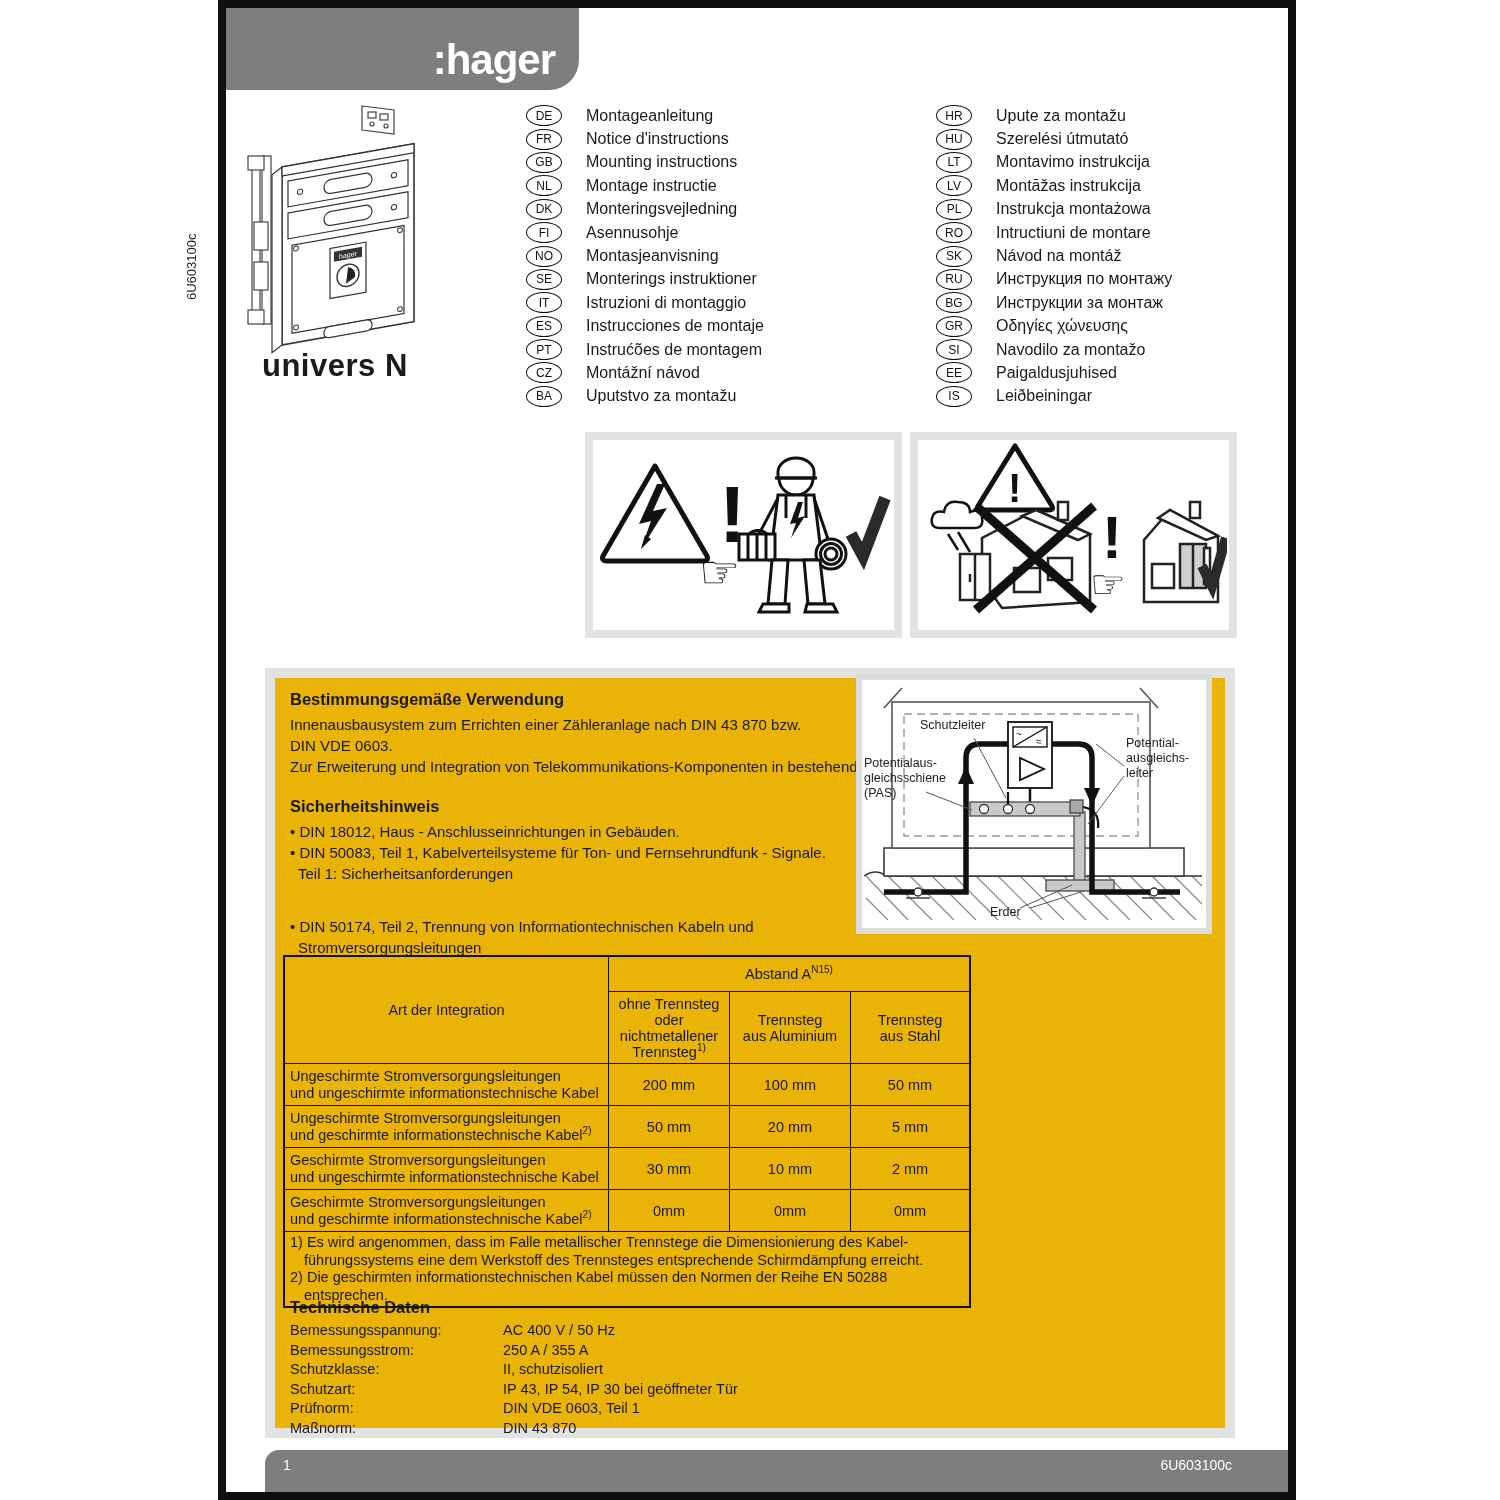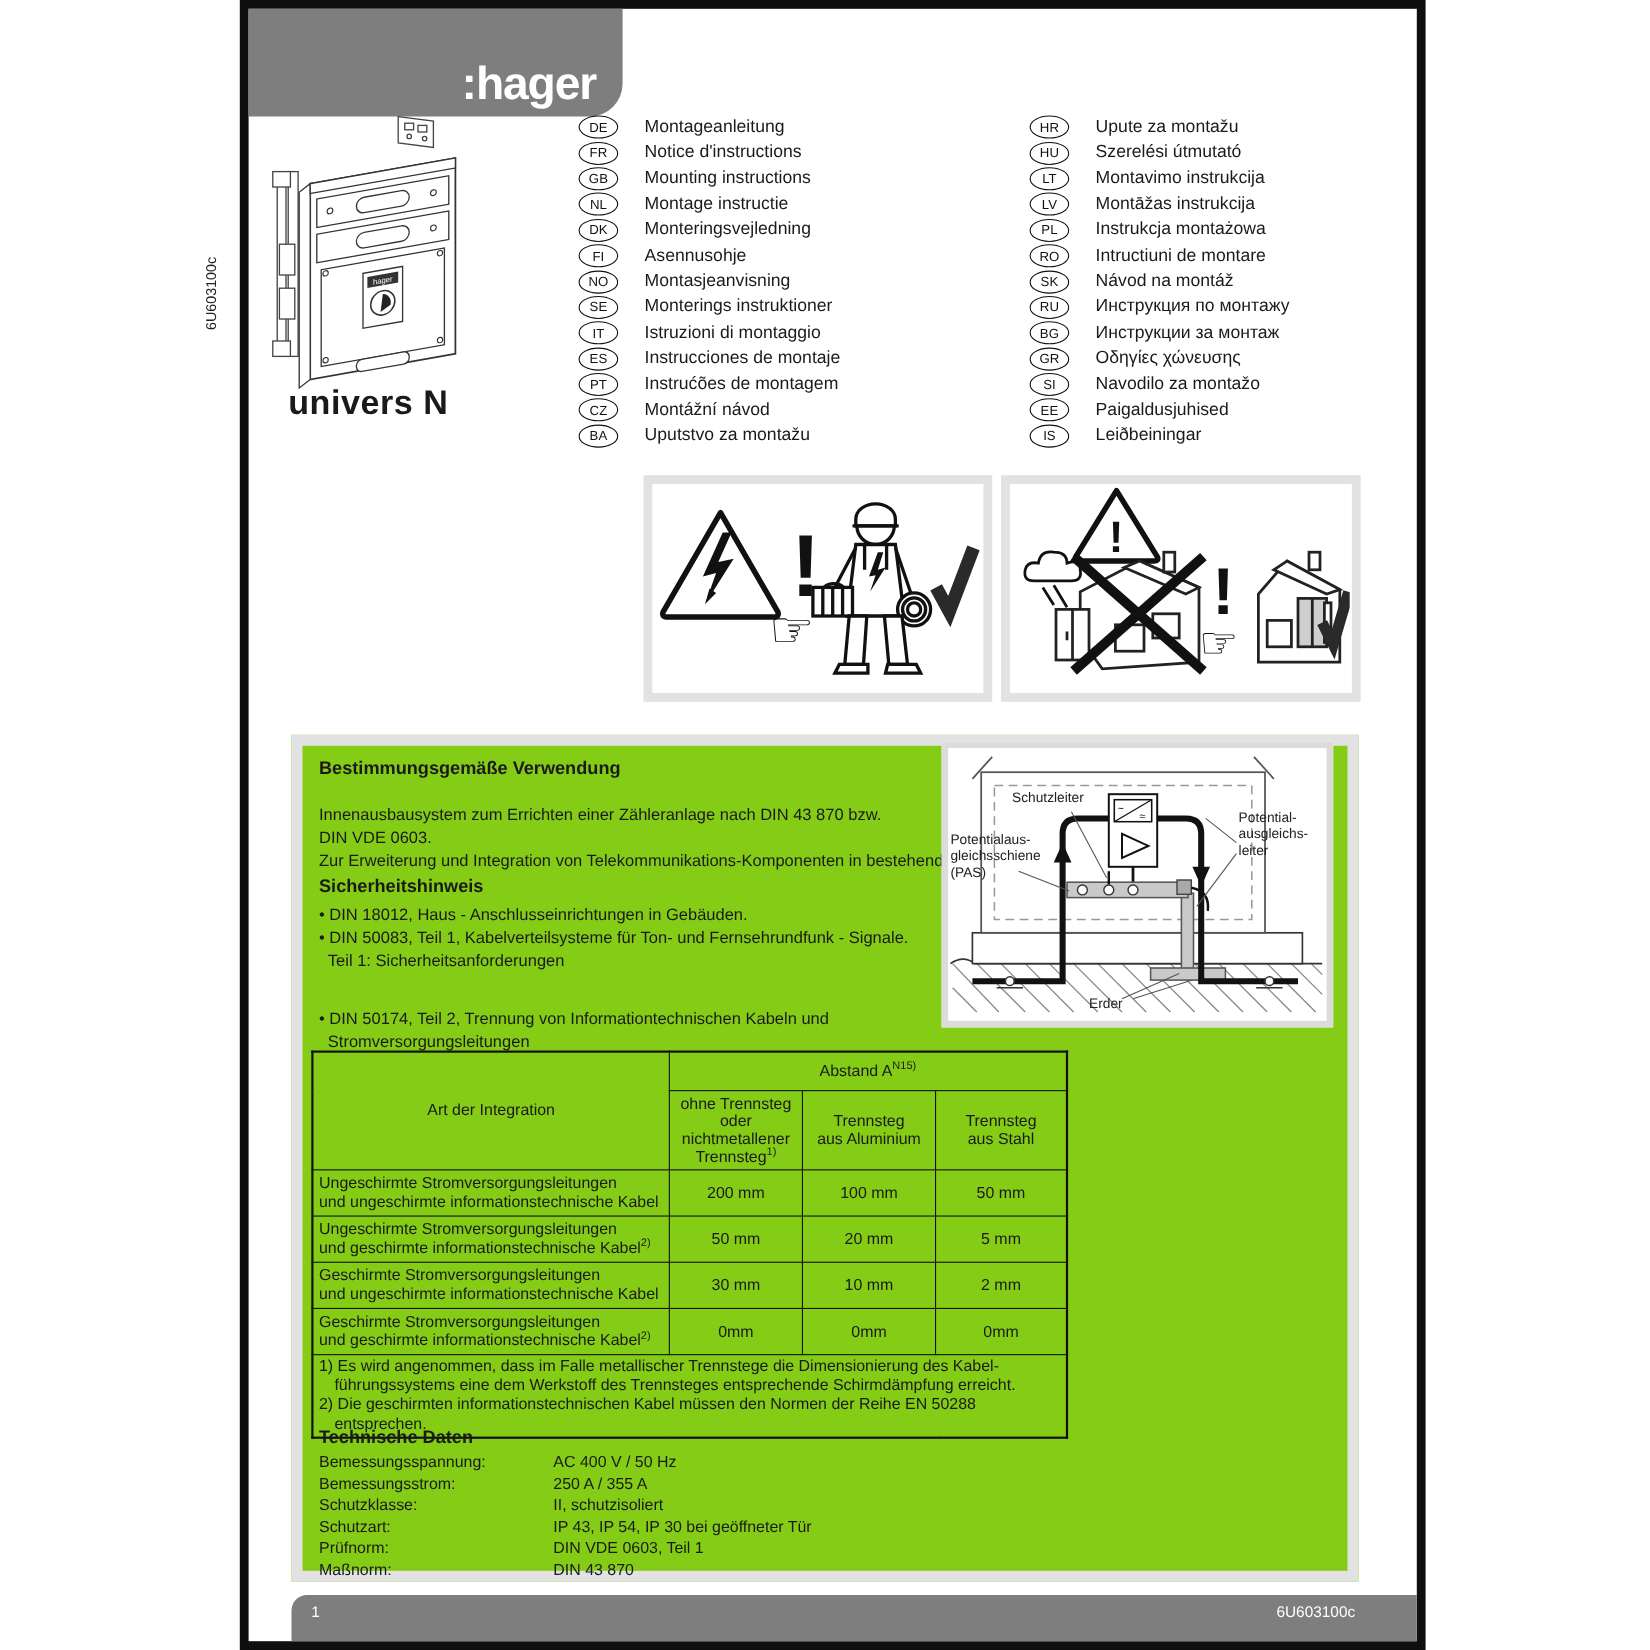--- a/index.html
+++ b/index.html
@@ -1,22 +1,22 @@
 <!DOCTYPE html>
 <html><head>
 <meta charset="utf-8">
 <style>
   html,body{margin:0;padding:0;background:#ffffff;width:1500px;height:1500px;
     font-family:"Liberation Sans", sans-serif;color:#1a1a1a;}
   .canvas{position:relative;width:1500px;height:1500px;background:#fff;overflow:hidden;}
   .page{position:absolute;left:218px;top:0;width:1078px;height:1500px;
     border:8px solid #0f0f0f;box-sizing:border-box;background:#fff;}
   
-  .brandbox{position:absolute;left:0;top:0;width:340px;height:98px;background:#7e7e7e;
-    border-bottom-right-radius:30px;}
+  .brandbox{position:absolute;left:0;top:0;width:340px;height:82px;background:#7e7e7e;
+    border-bottom-right-radius:30px;padding-left:13px;}
   .brandbox .logo{position:absolute;right:24px;bottom:6px;color:#fff;font-weight:bold;
     font-size:42px;letter-spacing:-1px;}
   
   .vcode{position:absolute;left:6px;top:222px;width:20px;height:120px;
     font-size:13px;color:#222;transform:rotate(-90deg);transform-origin:center;
     white-space:nowrap;text-align:center;line-height:20px;}
   .product-name{position:absolute;left:36px;top:340px;font-size:31px;font-weight:bold;
     letter-spacing:0.5px;}
   .cabinet{position:absolute;left:16px;top:96px;}
   
@@ -26,21 +26,21 @@
   .lang-row{display:flex;align-items:center;height:23.4px;}
   .lang-badge{flex:0 0 auto;width:34px;height:19px;border:1.7px solid #111;border-radius:50%;
     display:flex;align-items:center;justify-content:center;font-size:12px;color:#111;}
   .lang-label{margin-left:24px;font-size:16px;white-space:nowrap;}
   
   .picto{position:absolute;top:424px;height:206px;background:#fff;border:8px solid #e2e2e2;
     box-sizing:border-box;}
   .picto.one{left:359px;width:317px;}
   .picto.two{left:684px;width:327px;}
   
-  .main-box{position:absolute;left:39px;top:660px;width:970px;height:770px;background:#84cc16;
+  .main-box{position:absolute;left:39px;top:660px;width:970px;height:770px;background:#eab308;
     border:10px solid #e2e2e2;box-sizing:border-box;}
   .mb{position:absolute;}
   .h1{font-size:16.5px;font-weight:bold;}
   .body-line{font-size:15px;line-height:21px;white-space:nowrap;}
   .diagram-panel{position:absolute;left:581px;top:-4px;width:356px;height:260px;
     border:6px solid #dcdcdc;box-sizing:border-box;background:#fff;}
   
   table.sep{border-collapse:collapse;font-size:14.5px;}
   table.sep th, table.sep td{border:1.5px solid #111;padding:2px 5px;vertical-align:middle;}
   table.sep{border:2px solid #111;}
@@ -319,21 +319,21 @@
           <rect x="286" y="108" width="6" height="36" fill="#fff"></rect>
         </g>
       </g>
       <path d="M284 126 L294 146 L308 98" fill="none" stroke="#2a2a2a" stroke-width="10"></path>
     </svg>
   </div>
 
   <div class="main-box">
 
     <div class="mb h1" style="left:15px;top:12px;">Bestimmungsgemäße Verwendung</div>
-    <div class="mb" style="left:15px;top:36px;margin-top:16px;">
+    <div class="mb" style="left:15px;top:36px;">
       <div class="body-line">Innenausbausystem zum Errichten einer Zähleranlage nach DIN 43 870 bzw.</div>
       <div class="body-line">DIN VDE 0603.</div>
       <div class="body-line">Zur Erweiterung und Integration von Telekommunikations-Komponenten in bestehende</div>
     </div>
 
     <div class="mb h1" style="left:15px;top:119px;text-align:center;">Sicherheitshinweis</div>
     <div class="mb" style="left:15px;top:143px;">
       <div class="body-line">• DIN 18012, Haus - Anschlusseinrichtungen in Gebäuden.</div>
       <div class="body-line">• DIN 50083, Teil 1, Kabelverteilsysteme für Ton- und Fernsehrundfunk - Signale.</div>
       <div class="body-line" style="padding-left:8px;">Teil 1: Sicherheitsanforderungen</div>

